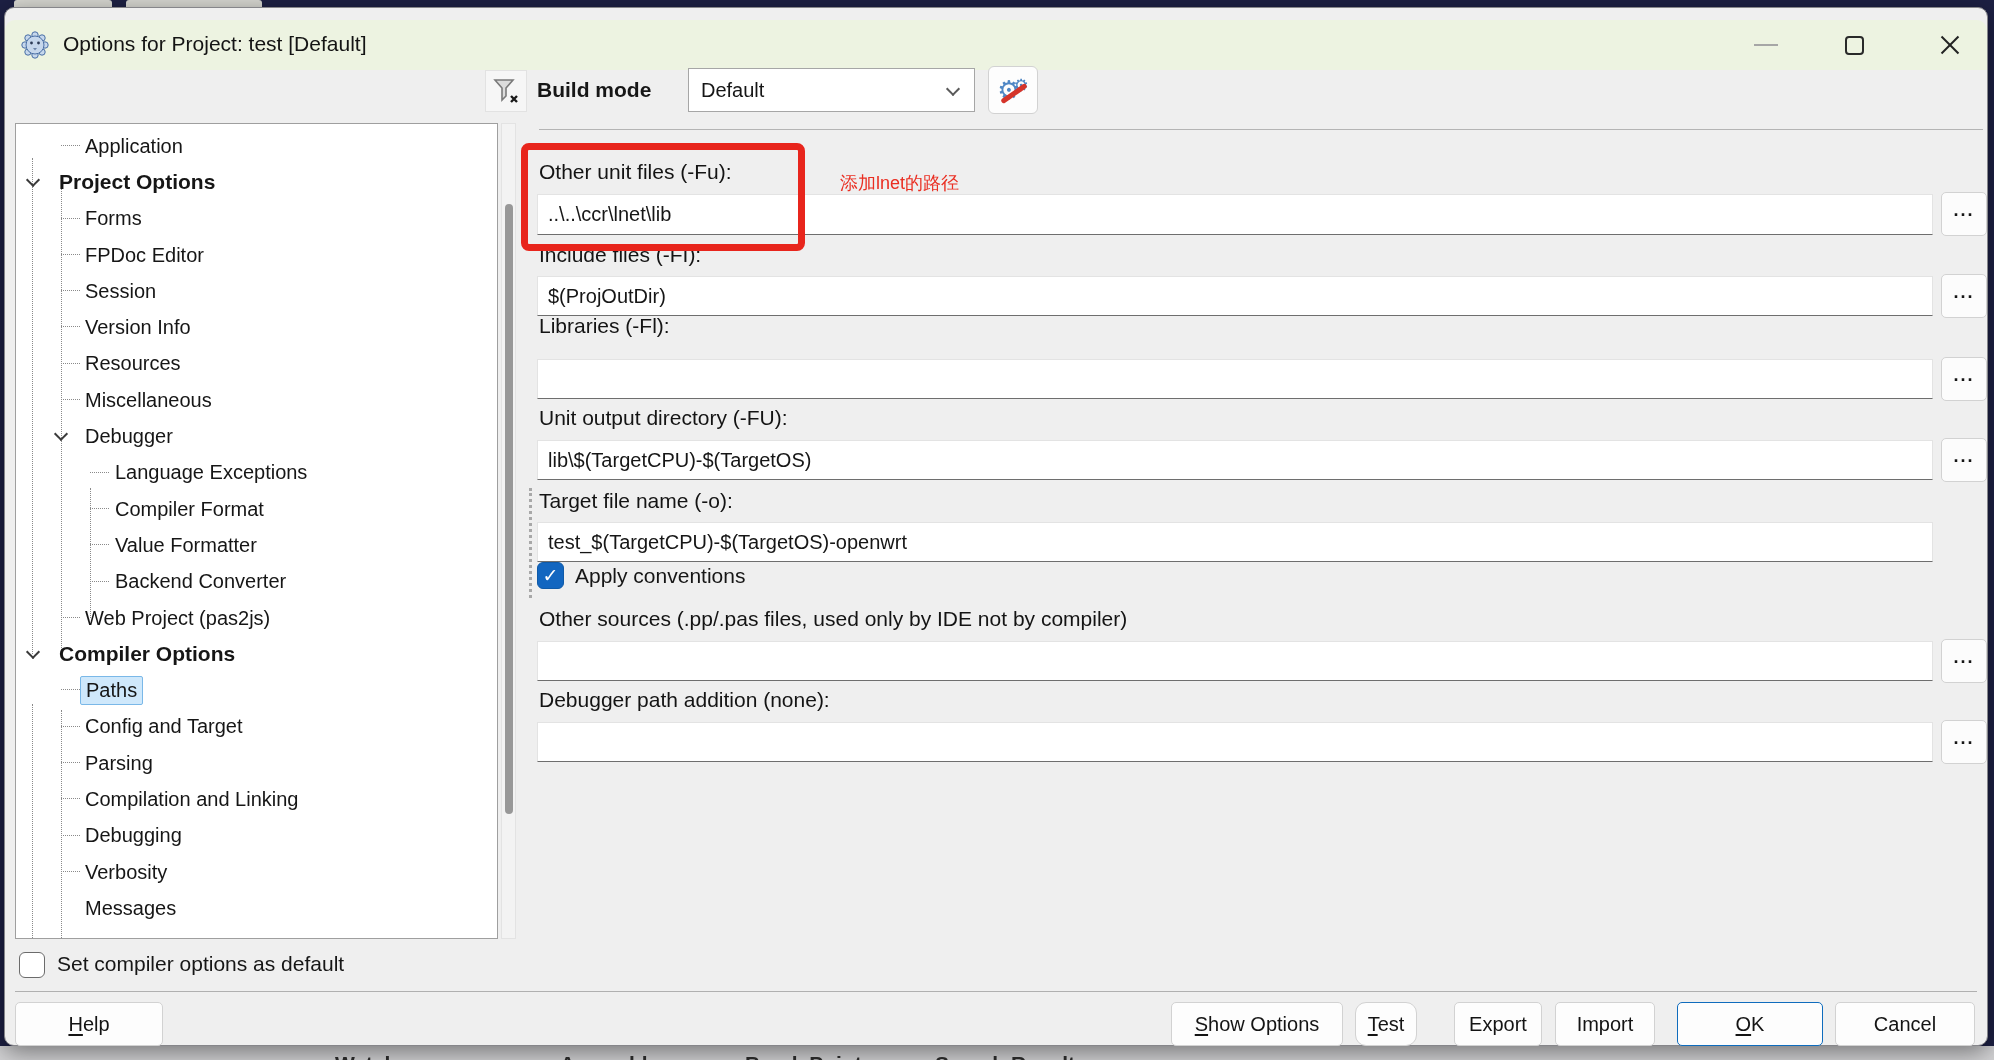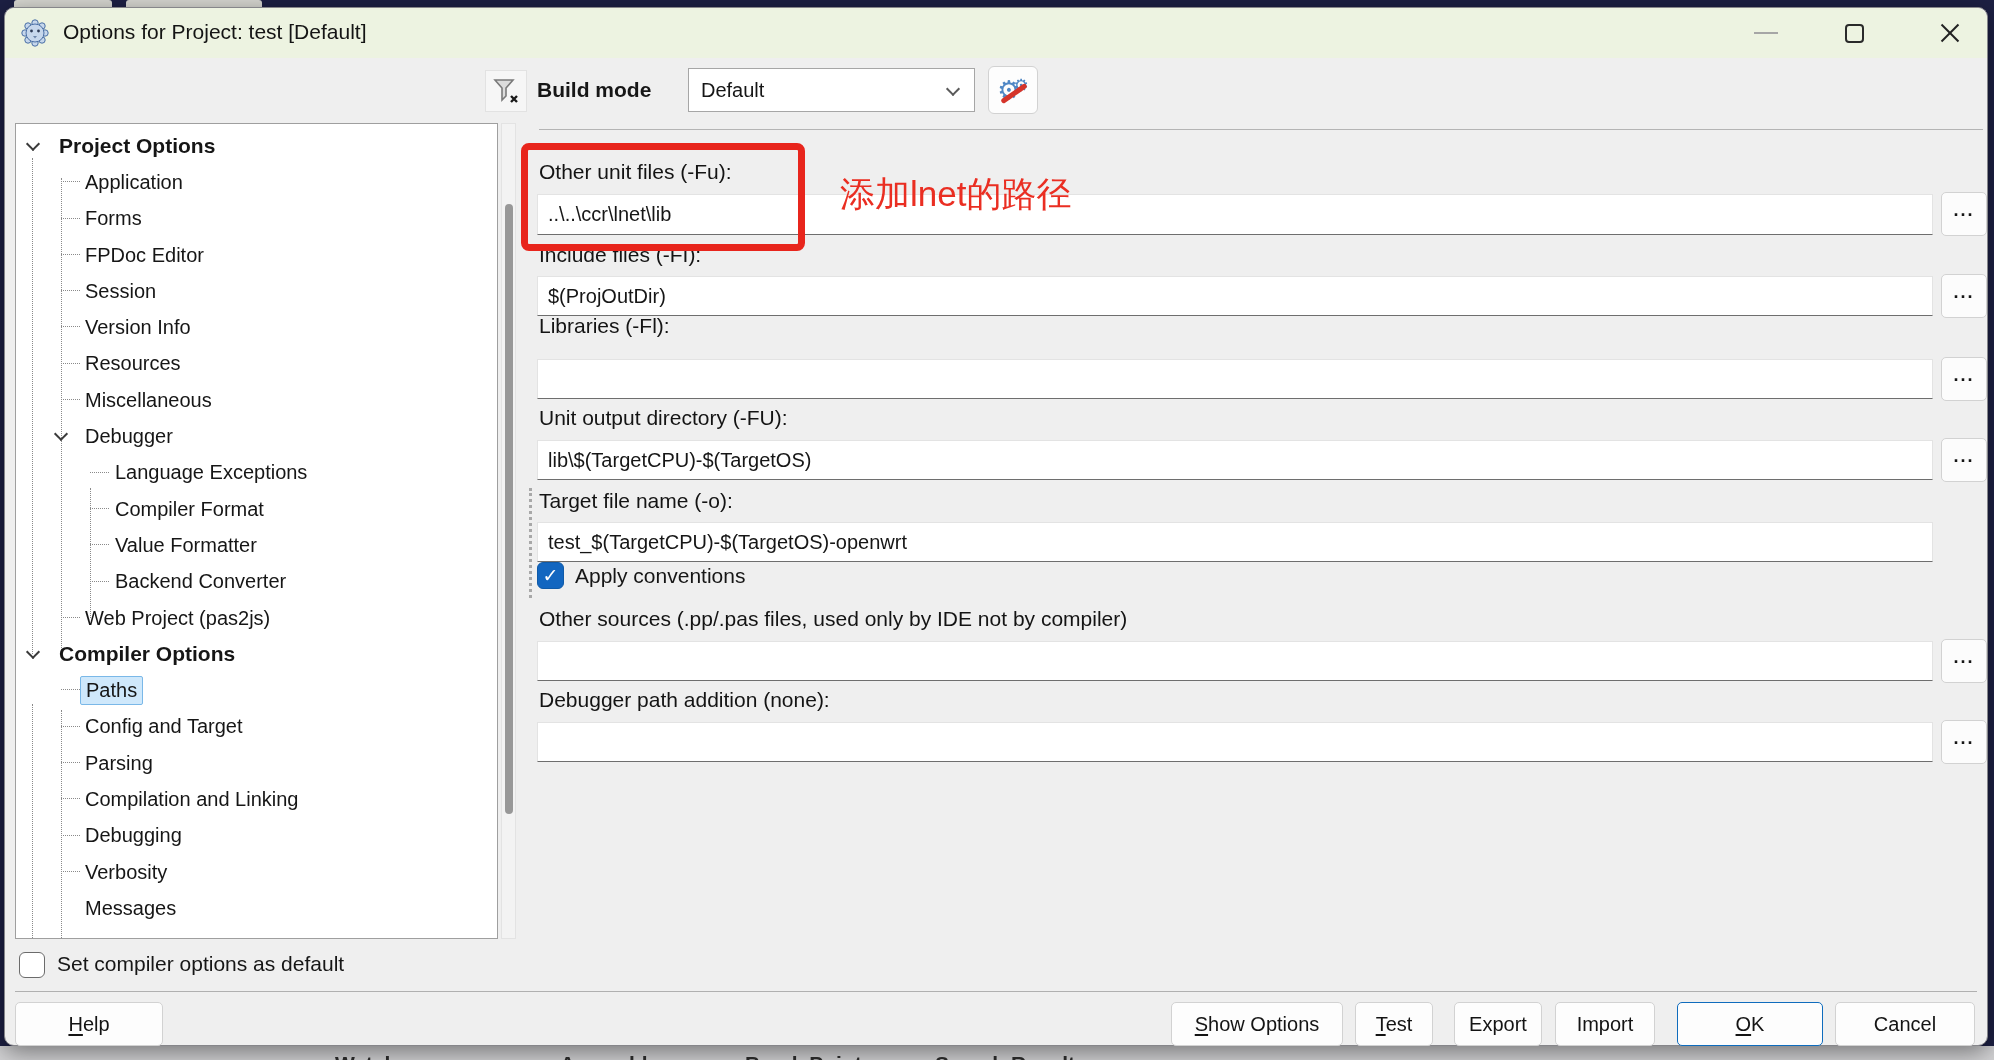--- a/index.html
+++ b/index.html
@@ -11,21 +11,21 @@
   .bg-tab.t1 { left:14px; width:98px; }
   .bg-tab.t2 { left:126px; width:136px; }
   .bottom-band { position:absolute; left:0; bottom:0; width:1994px; height:14px; background:#d2d2d4; overflow:hidden; }
   .bottom-band .clip-word { position:absolute; top:6px; font-size:21px; font-weight:bold; color:#2e2e2e; white-space:nowrap; }
 
   
   #win { position:absolute; left:4px; top:7px; width:1984px; height:1039px; background:#efefef;
          border-radius:10px; border:1px solid #86868a; box-shadow:0 6px 24px rgba(0,0,0,.45); }
 
   
-  .titlebar { position:absolute; left:0; top:0; right:0; height:50px; background:#edf3e1; border-radius:10px 10px 0 0; }
+  .titlebar { position:absolute; left:0; top:12px; right:0; height:50px; background:#edf3e1; border-radius:10px 10px 0 0; }
   .app-icon { position:absolute; left:16px; top:11px; width:28px; height:28px; }
   .title-text { position:absolute; left:58px; top:12px; font-size:21px; color:#141414; }
   .cap-btn { position:absolute; top:0; width:62px; height:50px; display:flex; align-items:center; justify-content:center; }
   .cap-min { left:1730px; } .cap-max { left:1818px; } .cap-close { left:1906px; width:78px; border-radius:0 10px 0 0; }
   .glyph-min { width:24px; height:2px; background:#a6a6a6; }
   .glyph-max { width:19px; height:19px; border:2px solid #2a2a2a; border-radius:4px; }
   .glyph-close { position:relative; width:22px; height:22px; }
   .glyph-close:before,.glyph-close:after { content:""; position:absolute; left:-1px; top:10px; width:24px; height:2px; background:#222; }
   .glyph-close:before { transform:rotate(45deg);} .glyph-close:after { transform:rotate(-45deg);}
 
@@ -77,37 +77,37 @@
   .l1{top:44px}.f1{top:78px;height:41px}
   .l2{top:127px}.f2{top:160px;height:40px}
   .l3{top:198px}.f3{top:243px;height:40px}
   .l4{top:290px}.f4{top:324px;height:40px}
   .l5{top:373px}.f5{top:406px;height:40px}
   .l6{top:491px}.f6{top:525px;height:40px}
   .l7{top:572px}.f7{top:606px;height:40px}
   .b1{top:76px}.b2{top:158px}.b3{top:241px}.b4{top:322px}.b6{top:523px}.b7{top:604px}
 
   .red-rect { position:absolute; left:-8px; top:27px; width:284px; height:108px; border:7px solid #e8251c; border-radius:8px; z-index:5; }
-  .annotation { position:absolute; left:311px; top:55px; font-size:35px; color:#ea2e22; z-index:5; white-space:nowrap; }
+  .annotation { position:absolute; left:311px; top:55px; font-size:18px; color:#ea2e22; z-index:5; white-space:nowrap; }
 
   .chk-row { position:absolute; left:8px; top:446px; display:flex; align-items:center; }
   .chk-blue { width:27px; height:27px; background:#1266c0; border:1px solid #0f5aa8; border-radius:6px; color:#fff;
     font-size:19px; display:flex; align-items:center; justify-content:center; margin-right:11px; }
   .chk-label { font-size:21px; }
 
   
   .setdef-box { position:absolute; left:14px; top:944px; width:26px; height:26px; background:#fff; border:1.6px solid #6b6b6b; border-radius:6px; }
   .setdef-label { position:absolute; left:52px; top:944px; font-size:21px; }
   .footer-sep { position:absolute; left:10px; right:10px; top:983px; border-top:1px solid #b0b0b0; }
   .btn { position:absolute; top:994px; height:44px; background:#fdfdfd; border:1px solid #d2d2d2; border-radius:5px;
     font-size:20px; display:flex; align-items:center; justify-content:center; color:#141414; }
   .btn u { text-decoration:underline; text-underline-offset:3px; }
   .btn-help { left:10px; width:148px; }
   .btn-show { left:1166px; width:172px; }
-  .btn-test { left:1350px; width:78px; }
+  .btn-test { left:1350px; width:62px;border-radius:11px; }
   .btn-export { left:1449px; width:88px; }
   .btn-import { left:1550px; width:100px; }
   .btn-ok { left:1672px; width:146px; border:1.6px solid #0f6cbd; }
   .btn-cancel { left:1830px; width:140px; }
 
   .gearglyph { color:#4f87c5; font-size:26px; line-height:1; }
   .wrench { position:absolute; width:30px; height:5px; background:#d5342a; border-radius:3px; transform:rotate(-35deg); top:24px; left:10px; }
 </style>
 </head>
 <body>
@@ -168,27 +168,27 @@
     <span class="wrench"></span>
   </div>
 
   <div class="tree-panel">
     <div class="tree-inner" id="treeInner">
       <div class="guide" style="left:16px; top:34px; height:496px;"></div>
       <div class="guide" style="left:45px; top:54px; height:476px;"></div>
       <div class="guide" style="left:74px; top:364px; height:130px;"></div>
       <div class="guide" style="left:16px; top:580px; height:236px;"></div>
       <div class="guide" style="left:45px; top:586px; height:230px;"></div>
-    <div class="tree-row lvl0 bold">
+    <div class="tree-row lvl1">
+          <span class="dash"></span>
+          <span class="tree-label">Application</span>
+        </div>
+        <div class="tree-row lvl0 bold">
           <span class="chev"></span>
           <span class="tree-label">Project Options</span>
-        </div>
-        <div class="tree-row lvl1">
-          <span class="dash"></span>
-          <span class="tree-label">Application</span>
         </div>
         <div class="tree-row lvl1">
           <span class="dash"></span>
           <span class="tree-label">Forms</span>
         </div>
         <div class="tree-row lvl1">
           <span class="dash"></span>
           <span class="tree-label">FPDoc Editor</span>
         </div>
         <div class="tree-row lvl1">

